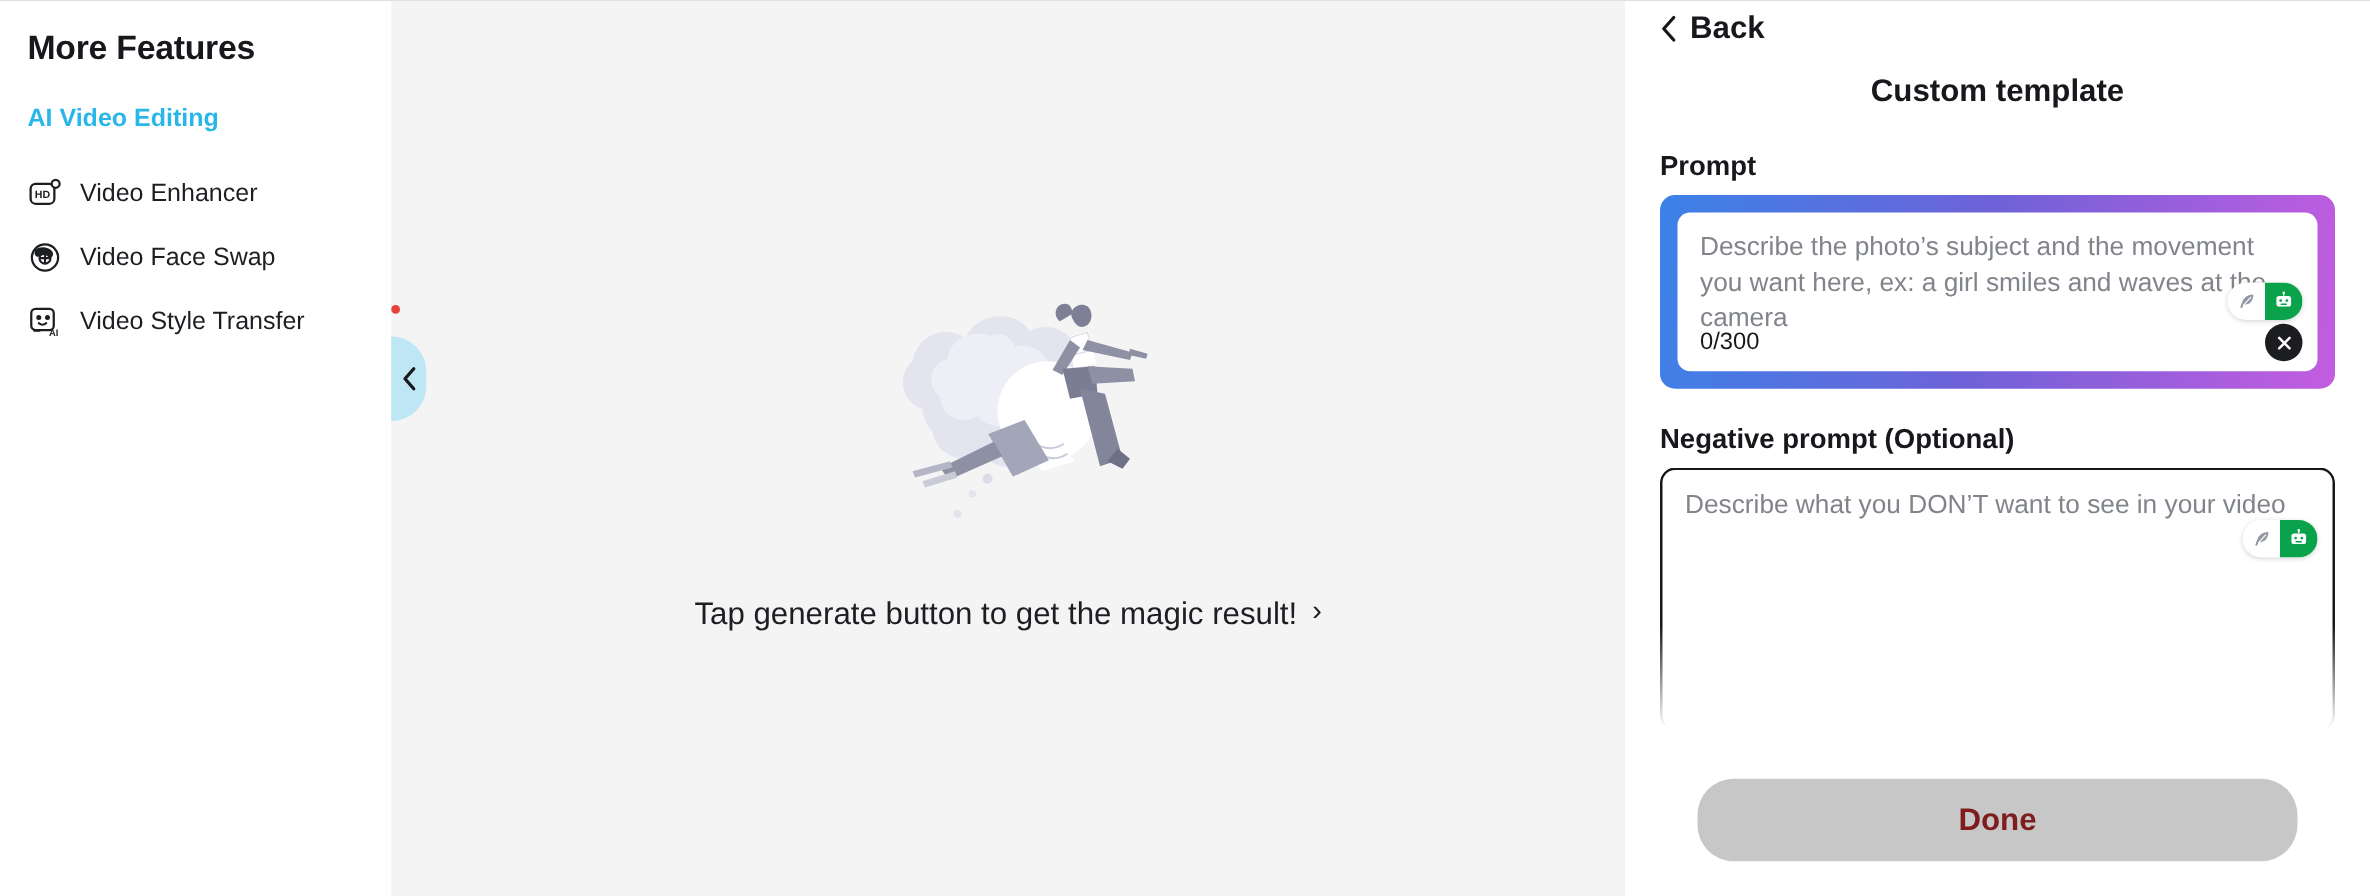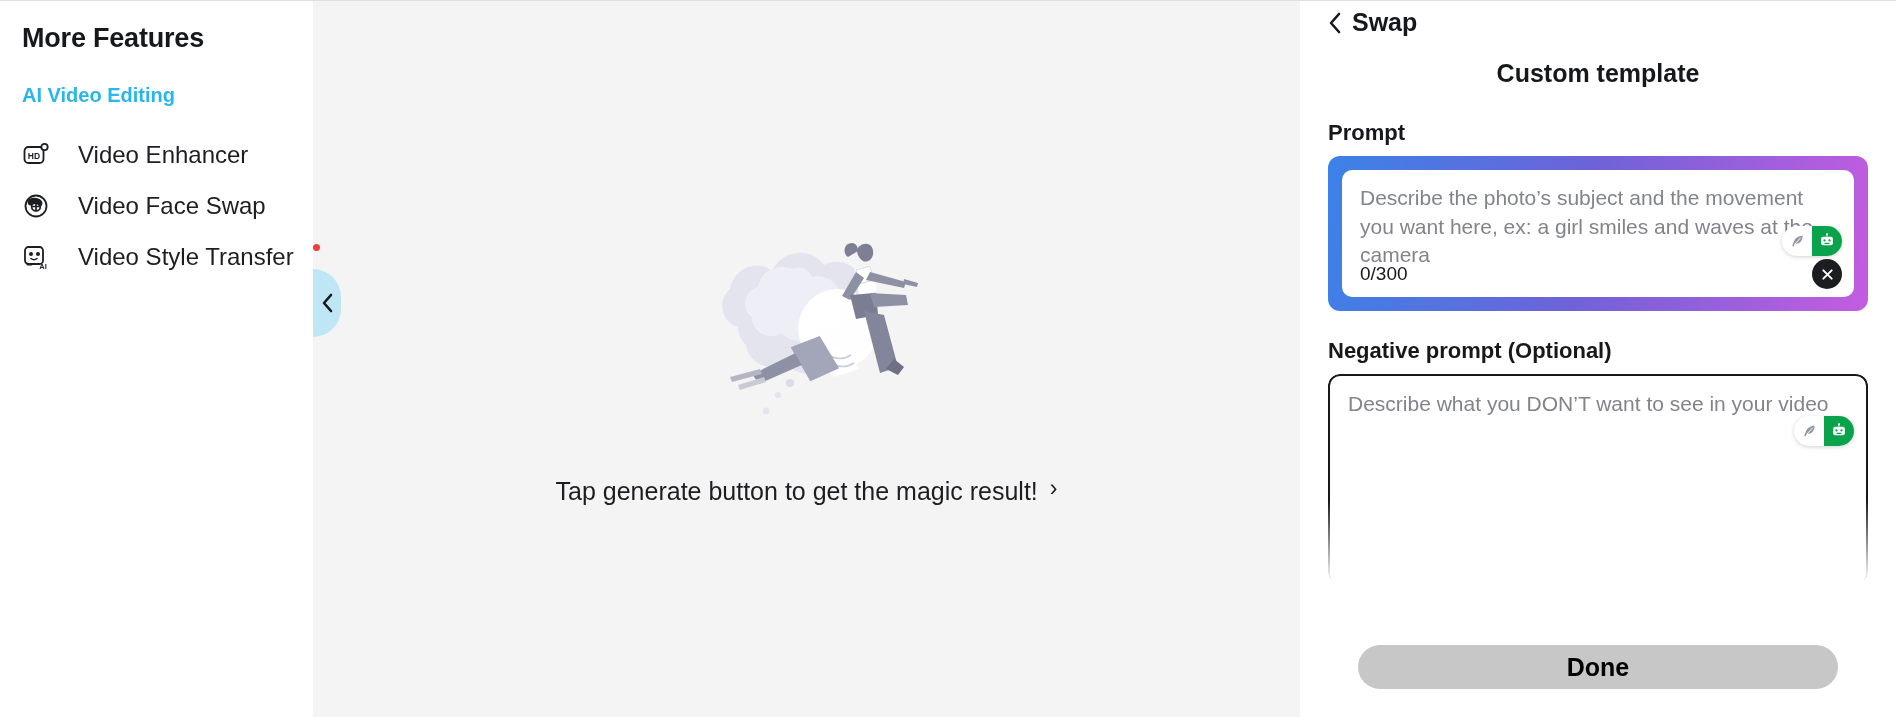--- a/index.html
+++ b/index.html
@@ -35,31 +35,31 @@
   .sidebar-section {
     font-size: 20px;
     font-weight: bold;
     color: #29b6e8;
     margin-bottom: 34px;
     cursor: pointer;
   }
   .sidebar-item {
     display: flex;
     align-items: center;
-    gap: 28px;
+    gap: 14px;
     margin-bottom: 23px;
     cursor: pointer;
   }
   .sidebar-item .icon {
     width: 28px; height: 28px;
     flex: 0 0 28px;
     display: flex; align-items: center; justify-content: center;
   }
   .sidebar-item .label {
-    font-size: 24px;
+    font-size: 20px;
     color: #1c1e22;
   }
 
   
   .center {
     flex: 1 1 auto;
     position: relative;
     background: #f4f4f5;
     height: 100%;
     display: flex;
@@ -213,24 +213,24 @@
     -webkit-mask-image: linear-gradient(to bottom, #000 0%, #000 60%, rgba(0,0,0,0.18) 92%, rgba(0,0,0,0) 100%);
     mask-image: linear-gradient(to bottom, #000 0%, #000 60%, rgba(0,0,0,0.18) 92%, rgba(0,0,0,0) 100%);
   }
   .neg-box .ai-pill { bottom: auto; top: 40px; right: 12px; }
 
   .done-btn {
     position: absolute;
     left: 50%;
     transform: translateX(-50%);
     bottom: 28px;
-    width: 480px; height: 44px;
+    width: 480px; height: 66px;
     border-radius: 29px;
     background: #c7c7c7;
-    color: #000000;
+    color: #7f1d1d;
     font-size: 25px;
     font-weight: bold;
     display: flex; align-items: center; justify-content: center;
     border: none;
     cursor: pointer;
     font-family: "Liberation Sans", sans-serif;
   }
 </style>
 </head>
 <body>
@@ -327,21 +327,21 @@
       <span class="magic-chevron">›</span>
     </div>
   </main>
 
   <section class="rightpanel">
 
     <div class="back-row">
       <svg class="chev" viewBox="0 0 14 22">
         <path d="M11 2 L3 11 L11 20" stroke="#16181c" stroke-width="2.6" fill="none" stroke-linecap="round" stroke-linejoin="round"></path>
       </svg>
-      <span class="back-label">Swap</span>
+      <span class="back-label">Back</span>
     </div>
 
     <div class="panel-title">Custom template</div>
 
     <div class="field-label">Prompt</div>
 
     <div class="prompt-box">
       <div class="prompt-box-inner">
         <div class="placeholder">Describe the photo’s subject and the movement you want here, ex: a girl smiles and waves at the camera</div>
         <div class="counter">0/300</div>

